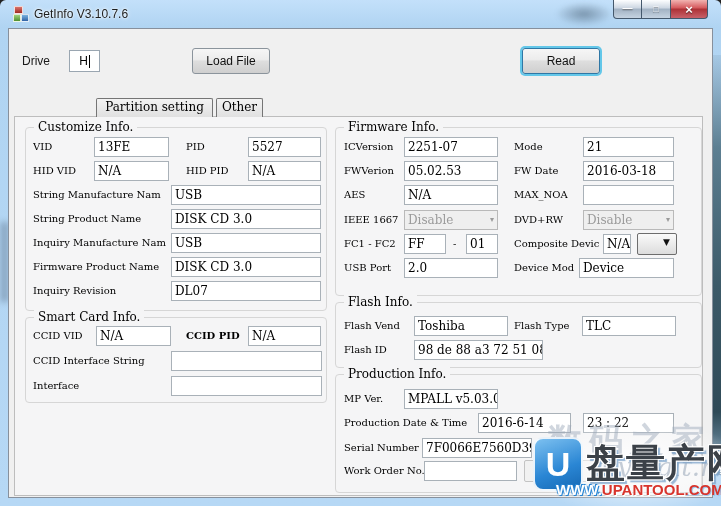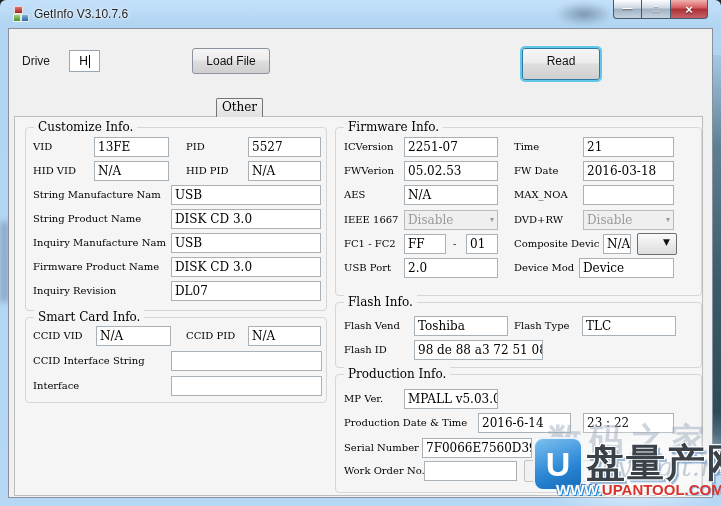--- a/index.html
+++ b/index.html
@@ -35,21 +35,21 @@
     border:1px solid #87909c;box-sizing:border-box;}
   .drive-label{position:absolute;left:22px;top:54px;font:12px "Liberation Sans",sans-serif;color:#1a1a1a;}
   .drive-box{position:absolute;left:69px;top:50px;width:31px;height:22px;box-sizing:border-box;
     background:#fff;border:1px solid #9aa6b1;font:12px "Liberation Sans",sans-serif;
     display:flex;align-items:center;justify-content:center;}
   .caret{width:1px;height:13px;background:#000;margin-left:1px;}
   .btn{position:absolute;box-sizing:border-box;border:1px solid #8b949c;border-radius:3px;
     background:linear-gradient(180deg,#f6f6f6,#ececec 45%,#dedede 50%,#cfcfcf);
     font:12px "Liberation Sans",sans-serif;color:#111;text-align:center;cursor:pointer;}
   .btn-load{left:192px;top:48px;width:78px;height:26px;line-height:24px;}
-  .btn-read{left:522px;top:48px;width:78px;height:32px;line-height:24px;
+  .btn-read{left:522px;top:48px;width:78px;height:26px;line-height:24px;
     border:1px solid #2f77a5;box-shadow:0 0 0 2px #63c7e9;}
   
   .tab{position:absolute;top:98px;height:19px;box-sizing:border-box;border:1px solid #757575;border-bottom:none;
     border-radius:2px 2px 0 0;background:linear-gradient(#f3f3f3,#e0e0e0);
     font-size:12px;text-align:center;line-height:17px;z-index:2;cursor:pointer;}
   .tab-active{top:95px;height:22px;line-height:20px;background:#f5f5f6;z-index:4;}
   .page{position:absolute;left:14px;top:116px;width:689px;height:380px;box-sizing:border-box;
     background:#f5f5f6;border:1px solid #bdbdbd;z-index:1;}
   
   .grp{position:absolute;border:1px solid #d6d6d6;border-radius:4px;z-index:3;}
@@ -112,20 +112,21 @@
   <div class="client"></div>
 
   <span class="drive-label">Drive</span>
   <div class="drive-box">
     <span>H</span>
     <span class="caret"></span>
   </div>
   <div class="btn btn-load">Load File</div>
   <div class="btn btn-read">Read</div>
 
+  <div class="tab" style="left:96px;width:117px;">Partition setting</div>
   <div class="tab" style="left:216px;width:47px;">Other</div>
   <div class="page"></div>
 
   <div class="grp" style="left:25px;top:127px;width:300px;height:182px;">
     <span class="gtitle">Customize Info.</span>
     <span class="lbl" style="left:7px;top:9px;">VID</span>
     <div class="tb" style="left:68px;top:9px;width:75px;">13FE</div>
     <span class="lbl" style="left:160px;top:9px;">PID</span>
     <div class="tb" style="left:222px;top:9px;width:73px;">5527</div>
 
@@ -147,35 +148,35 @@
     <div class="tb" style="left:145px;top:129px;width:150px;">DISK CD 3.0</div>
 
     <span class="lbl" style="left:7px;top:153px;width:137px;">Inquiry Revision</span>
     <div class="tb" style="left:145px;top:153px;width:150px;">DL07</div>
   </div>
 
   <div class="grp" style="left:25px;top:317px;width:300px;height:84px;">
     <span class="gtitle">Smart Card Info.</span>
     <span class="lbl" style="left:7px;top:8px;">CCID VID</span>
     <div class="tb" style="left:70px;top:8px;width:75px;">N/A</div>
-    <span class="lbl" style="left:160px;top:8px;">CCID PID</span>
+    <span class="lbl" style="left:160px;top:8px;font-weight:bold;">CCID PID</span>
     <div class="tb" style="left:222px;top:8px;width:73px;">N/A</div>
 
     <span class="lbl" style="left:7px;top:33px;width:135px;">CCID Interface String</span>
     <div class="tb" style="left:145px;top:33px;width:151px;"></div>
 
     <span class="lbl" style="left:7px;top:58px;">Interface</span>
     <div class="tb" style="left:145px;top:58px;width:151px;"></div>
   </div>
 
   <div class="grp" style="left:335px;top:127px;width:365px;height:167px;">
     <span class="gtitle">Firmware Info.</span>
     <span class="lbl" style="left:8px;top:9px;">ICVersion</span>
     <div class="tb" style="left:68px;top:9px;width:94px;">2251-07</div>
-    <span class="lbl" style="left:178px;top:9px;">Time</span>
+    <span class="lbl" style="left:178px;top:9px;">Mode</span>
     <div class="tb" style="left:247px;top:9px;width:91px;">21</div>
 
     <span class="lbl" style="left:8px;top:33px;">FWVerion</span>
     <div class="tb" style="left:68px;top:33px;width:94px;">05.02.53</div>
     <span class="lbl" style="left:178px;top:33px;">FW Date</span>
     <div class="tb" style="left:247px;top:33px;width:91px;">2016-03-18</div>
 
     <span class="lbl" style="left:8px;top:57px;">AES</span>
     <div class="tb" style="left:68px;top:57px;width:94px;">N/A</div>
     <span class="lbl" style="left:178px;top:57px;">MAX_NOA</span>

